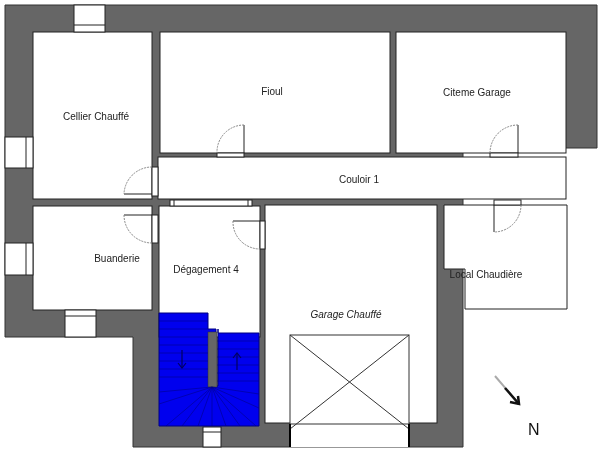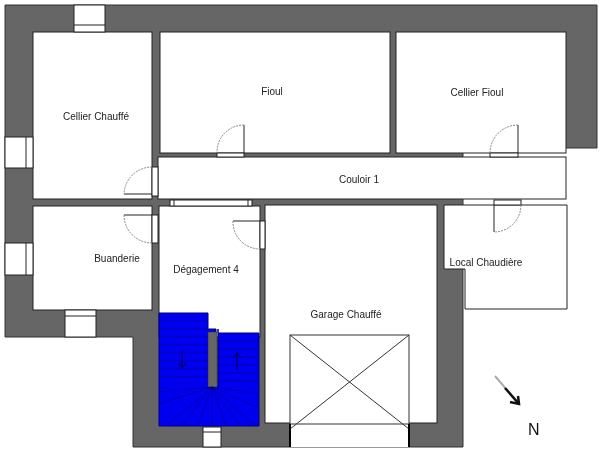--- a/index.html
+++ b/index.html
@@ -119,21 +119,21 @@
   <g>
     <line x1="495" y1="376" x2="519" y2="404" stroke="#aaaaaa" stroke-width="2"></line>
     <line x1="505" y1="388" x2="519" y2="404" stroke="#111111" stroke-width="2.5"></line>
     <polyline points="510,402 519,404 518,396" fill="none" stroke="#111111" stroke-width="2.5"></polyline>
   </g>
 </svg>
 
 <div>
   <span class="label" style="left:96px; top:116px;">Cellier Chauffé</span>
   <span class="label" style="left:272px; top:91px;">Fioul</span>
-  <span class="label" style="left:477px; top:92px;">Cellier Fioul</span>
+  <span class="label" style="left:477px; top:92px;">Citeme Garage</span>
   <span class="label" style="left:359px; top:179px;">Couloir 1</span>
   <span class="label" style="left:89px; top:258px;margin-left:28px;">Buanderie</span>
   <span class="label" style="left:206px; top:269px;">Dégagement 4</span>
-  <span class="label" style="left:486px; top:262px;">Local Chaudière</span>
-  <span class="label" style="left:346px; top:314px;">Garage Chauffé</span>
+  <span class="label" style="left:486px; top:274px;">Local Chaudière</span>
+  <span class="label" style="left:346px; top:314px;font-style:italic;">Garage Chauffé</span>
 </div>
 
 <span class="north" style="left:528px; top:421px;">N</span>
 
 </body></html>

